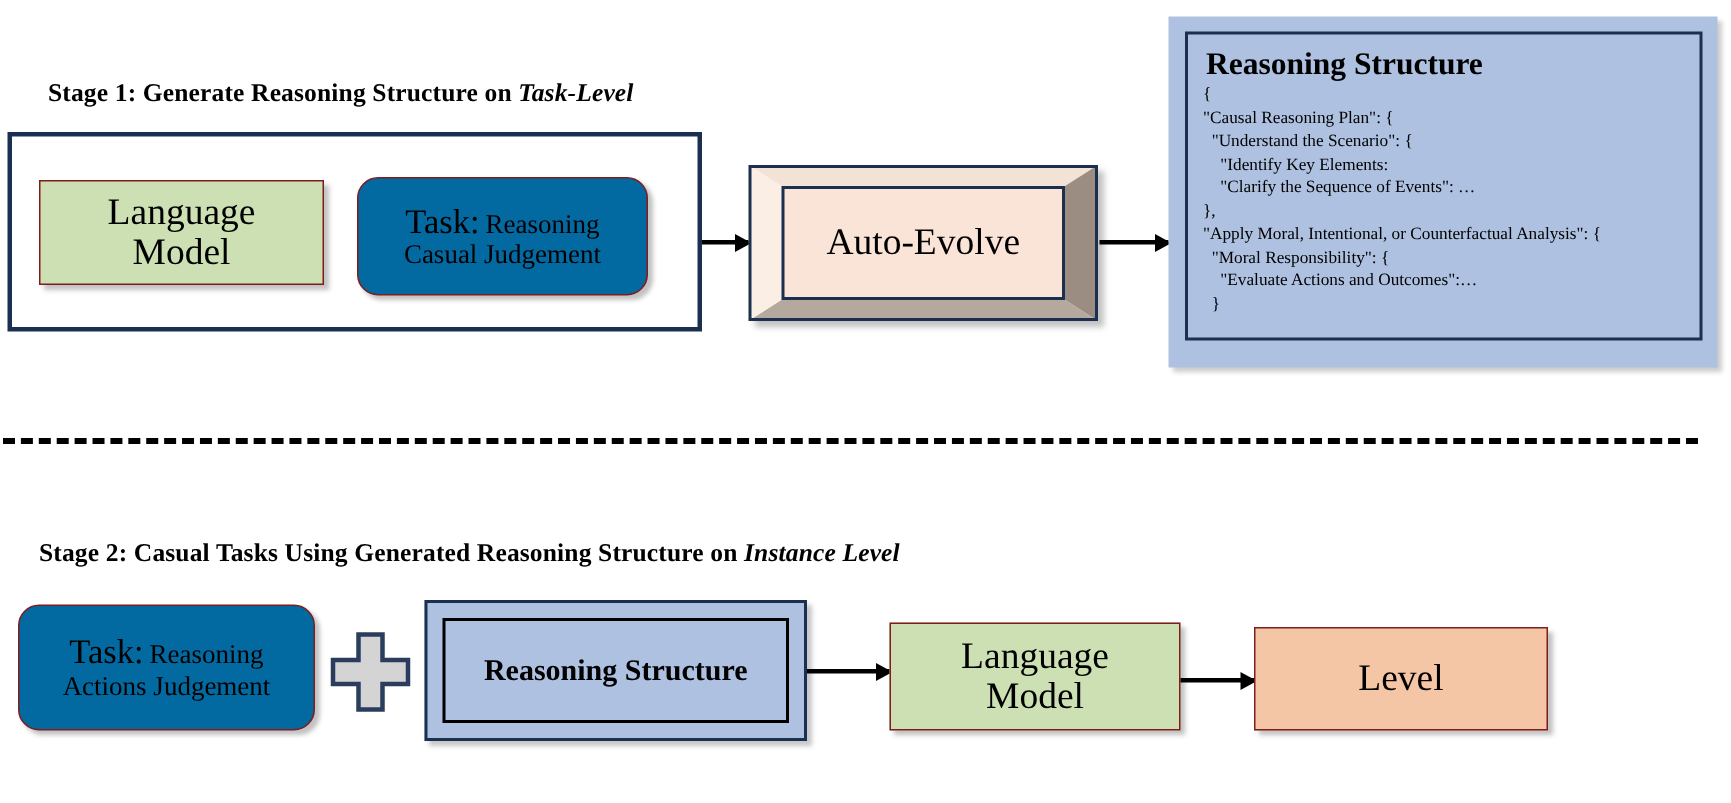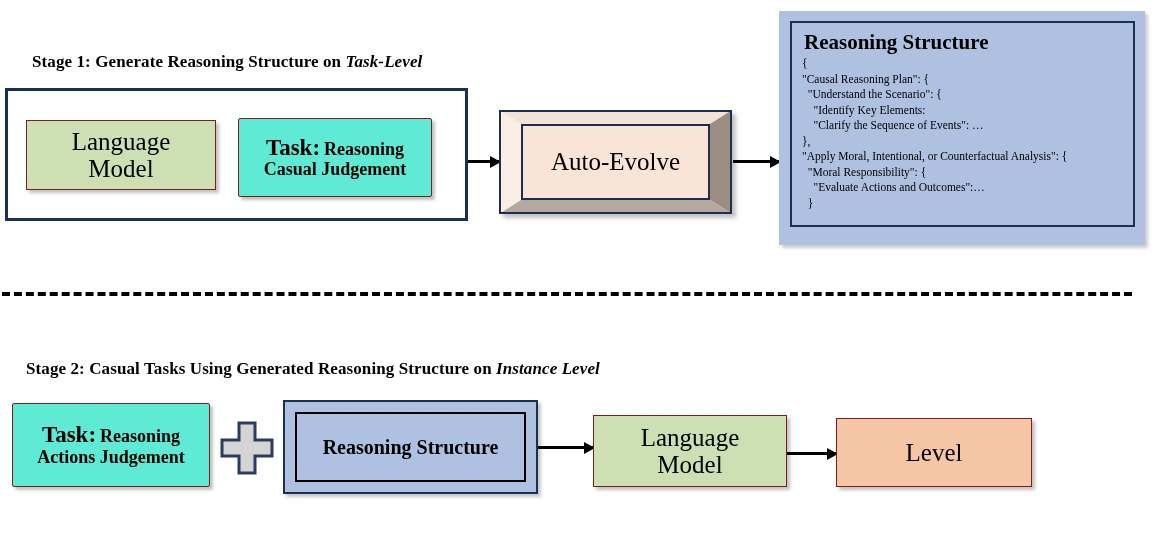--- a/index.html
+++ b/index.html
@@ -67,23 +67,22 @@
   }
   #lm-stage2 {
     left: 593px;
     top: 415px;
     width: 194px;
     height: 72px;
   }
 
   
   .node-pink {
-    background: #5eead4;
-    border-radius: 2px;
-    font-weight: bold;
+    background: #0369a1;
+    border-radius: 14px;
   }
   #task-stage1 {
     left: 238px;
     top: 118px;
     width: 194px;
     height: 79px;
   }
   #task-stage2 {
     left: 12px;
     top: 403px;

